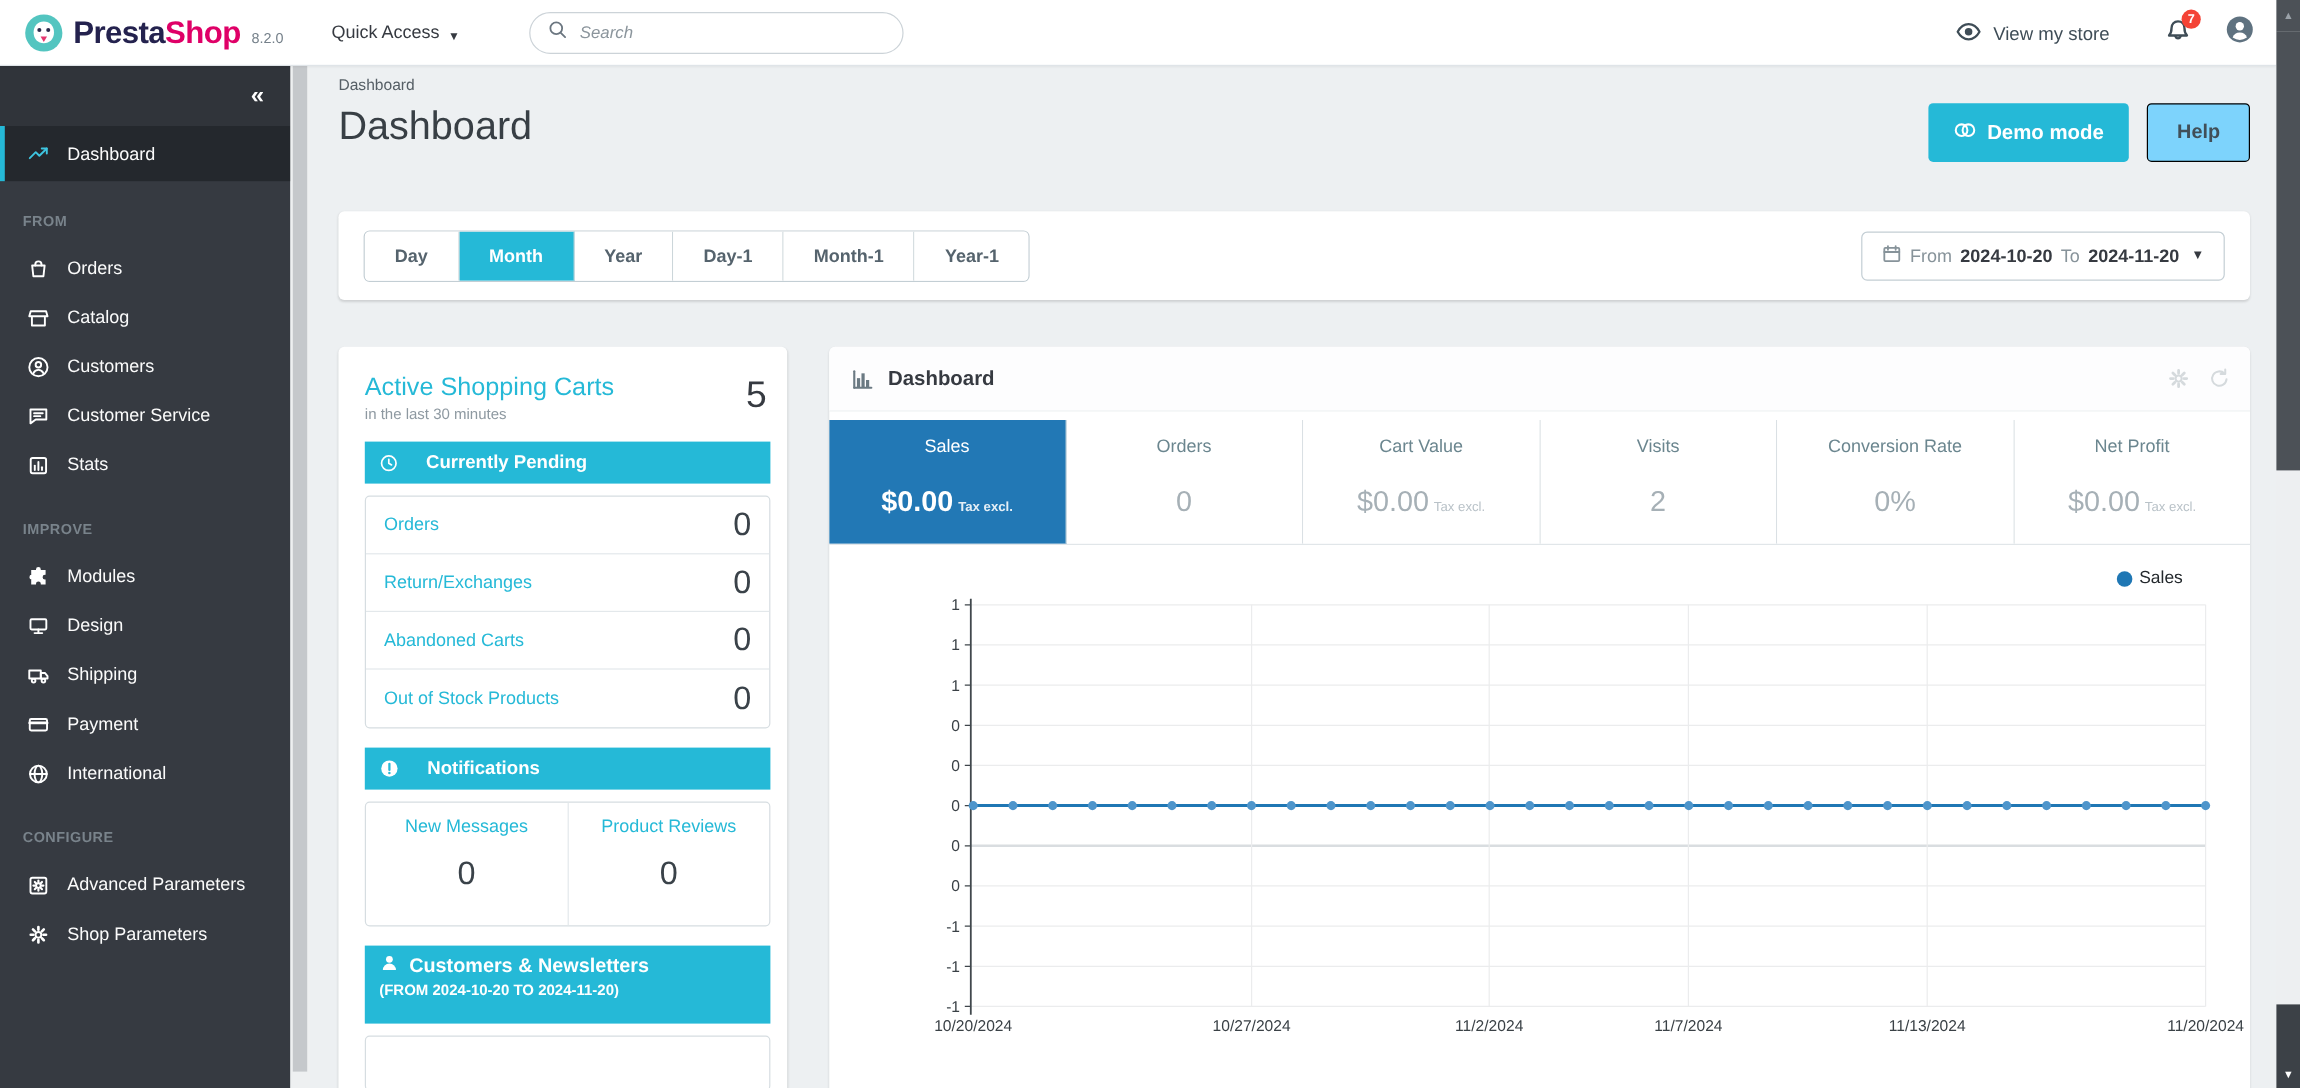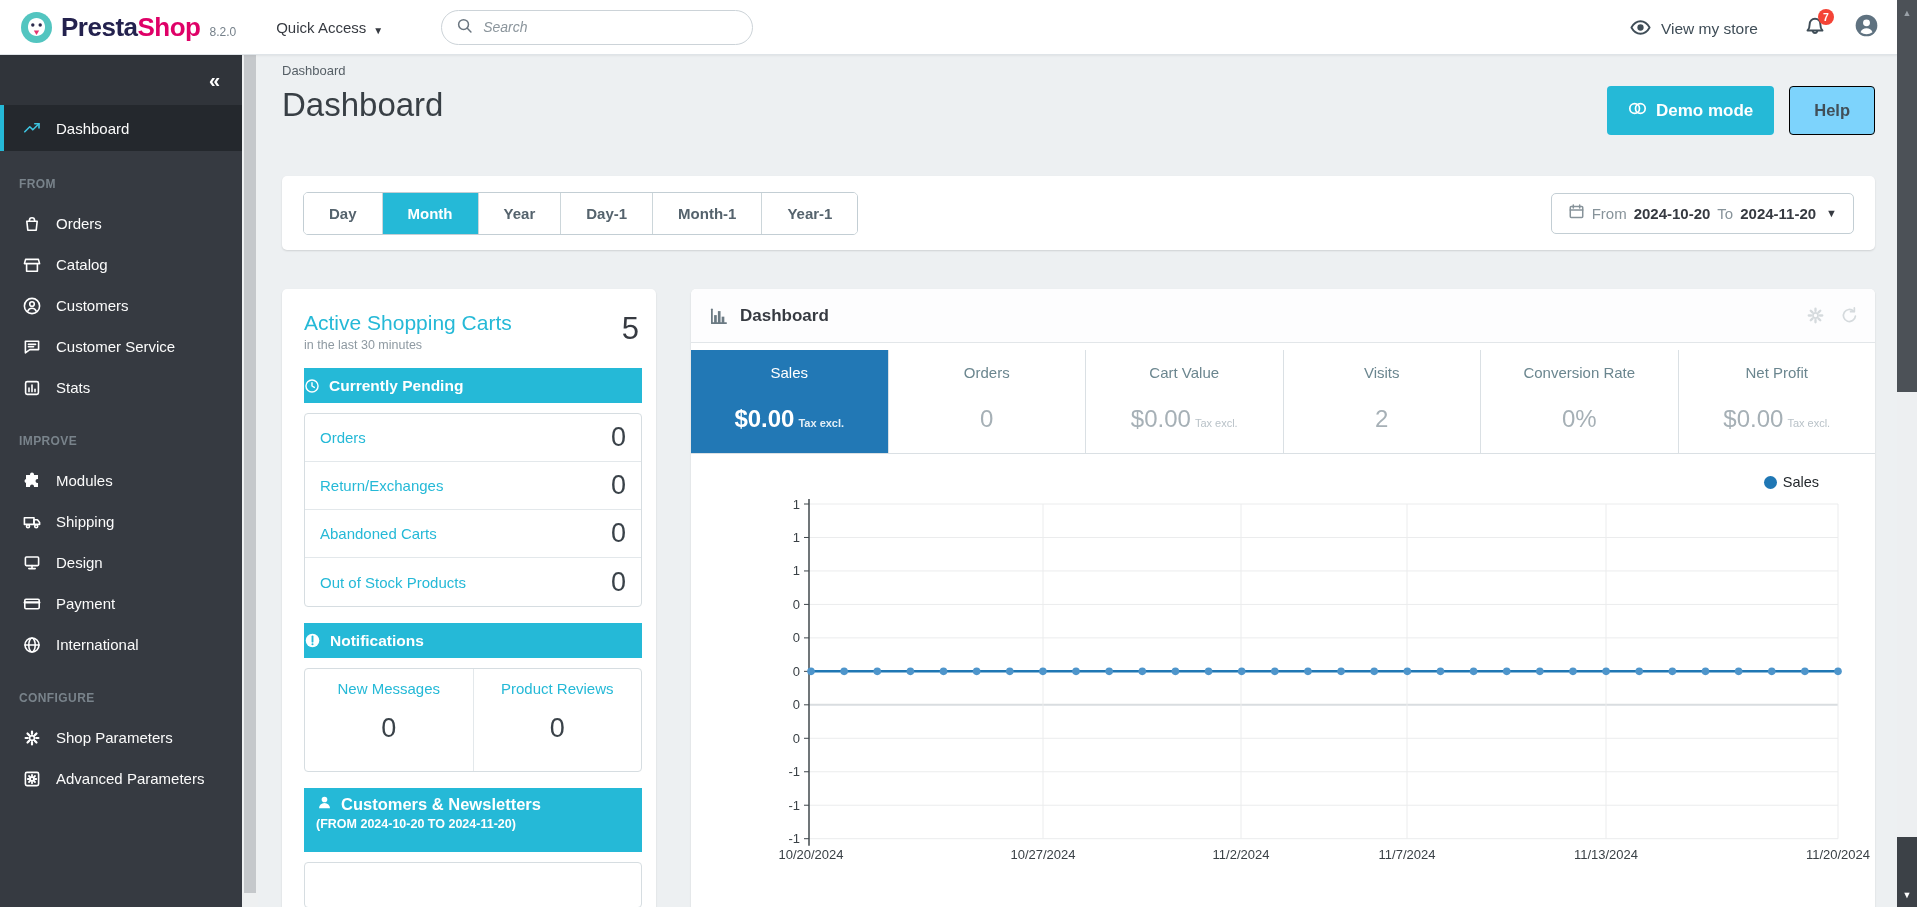--- a/index.html
+++ b/index.html
@@ -81,21 +81,21 @@
   .p-tools { margin-left:auto; display:flex; gap:15px; color:#d5dadd; }
   .p-tools span { cursor:pointer; display:inline-flex; }
 
   
   .activity { width:374px; flex:none; min-height:820px; margin-right:35px; }
   .a-body { padding:12px 14px 0 22px; }
   .carts { display:flex; align-items:flex-start; padding-top:10px; }
   .carts-label { font-size:21px; color:#25b9d7; cursor:pointer; }
   .carts-value { margin-left:auto; font-size:31px; font-weight:300; color:#363a41; padding-right:3px; }
   .carts-sub { font-size:12.5px; color:#8e99a1; margin-top:3px; }
-  .a-bar { height:35px; background:#25b9d7; color:#fff; display:flex; align-items:center; gap:9px; padding:0 0;
+  .a-bar { height:35px; background:#25b9d7; color:#fff; display:flex; align-items:center; gap:23px; padding:0 12px;
            font-size:15.5px; font-weight:600; margin-top:16px; }
   .a-bar .a-bar-icon { display:inline-flex; }
   .a-list { border:1px solid #d6dde1; border-radius:4px; margin-top:10px; background:#fff; }
   .a-row { display:flex; align-items:center; justify-content:space-between; height:48px; padding:0 15px;
            border-bottom:1px solid #e3e8eb; }
   .a-row:last-child { border-bottom:none; }
   .a-row-label { font-size:15px; color:#25b9d7; cursor:pointer; }
   .a-row-value { font-size:27px; font-weight:300; color:#3a4249; }
   .n-box { border:1px solid #d6dde1; border-radius:4px; display:flex; height:104px; margin-top:10px; background:#fff; }
   .n-col { flex:1; text-align:center; padding-top:11px; }
@@ -245,76 +245,76 @@
         <span class="side-icon">
           <svg viewBox="0 0 18 18" width="18" height="18" fill="none" stroke="currentColor" stroke-width="1.6" stroke-linecap="round" stroke-linejoin="round">
             <path fill="currentColor" stroke="none" d="M7,2.5a2,2,0,0,1,4,0V3h4v4h-.5a2,2,0,0,0,0,4h.5v4h-4v-.5a2,2,0,0,0-4,0v.5H3v-4h.5a2,2,0,0,1,0-4H3V3h4Z"></path>
           </svg>
         </span>
         <span>Modules</span>
       </div>
       <div class="side-item">
         <span class="side-icon">
           <svg viewBox="0 0 18 18" width="18" height="18" fill="none" stroke="currentColor" stroke-width="1.6" stroke-linecap="round" stroke-linejoin="round">
+            <rect x="2.4" y="3" width="13.2" height="8.6" rx="1"></rect>
+            <line x1="9" y1="11.6" x2="9" y2="14"></line>
+            <line x1="5.8" y1="14.6" x2="12.2" y2="14.6"></line>
+          </svg>
+        </span>
+        <span>Design</span>
+      </div>
+      <div class="side-item">
+        <span class="side-icon">
+          <svg viewBox="0 0 18 18" width="18" height="18" fill="none" stroke="currentColor" stroke-width="1.6" stroke-linecap="round" stroke-linejoin="round">
             <rect x="1.4" y="4.8" width="9.6" height="6.6"></rect>
             <path d="M11,6.8h3.4l2.2,2.6v2H11Z"></path>
             <circle cx="5" cy="13.2" r="1.5"></circle>
             <circle cx="13.2" cy="13.2" r="1.5"></circle>
           </svg>
         </span>
         <span>Shipping</span>
       </div>
       <div class="side-item">
         <span class="side-icon">
           <svg viewBox="0 0 18 18" width="18" height="18" fill="none" stroke="currentColor" stroke-width="1.6" stroke-linecap="round" stroke-linejoin="round">
-            <rect x="2.4" y="3" width="13.2" height="8.6" rx="1"></rect>
-            <line x1="9" y1="11.6" x2="9" y2="14"></line>
-            <line x1="5.8" y1="14.6" x2="12.2" y2="14.6"></line>
-          </svg>
-        </span>
-        <span>Design</span>
-      </div>
-      <div class="side-item">
-        <span class="side-icon">
-          <svg viewBox="0 0 18 18" width="18" height="18" fill="none" stroke="currentColor" stroke-width="1.6" stroke-linecap="round" stroke-linejoin="round">
             <rect x="1.8" y="4.2" width="14.4" height="9.6" rx="1.2"></rect>
             <line x1="1.8" y1="7.4" x2="16.2" y2="7.4" stroke-width="2.4"></line>
           </svg>
         </span>
         <span>Payment</span>
       </div>
       <div class="side-item">
         <span class="side-icon">
           <svg viewBox="0 0 18 18" width="18" height="18" fill="none" stroke="currentColor" stroke-width="1.6" stroke-linecap="round" stroke-linejoin="round">
             <circle cx="9" cy="9" r="7"></circle>
             <ellipse cx="9" cy="9" rx="3.2" ry="7"></ellipse>
             <line x1="2" y1="9" x2="16" y2="9"></line>
           </svg>
         </span>
         <span>International</span>
       </div>
       <div class="side-sec-title">CONFIGURE</div>
       <div class="side-item">
         <span class="side-icon">
           <svg viewBox="0 0 18 18" width="18" height="18" fill="none" stroke="currentColor" stroke-width="1.6" stroke-linecap="round" stroke-linejoin="round">
-            <circle cx="9" cy="9" r="2.4"></circle>
-            <path stroke-width="2.2" d="M9,2.6v2.2M9,13.2v2.2M2.6,9h2.2M13.2,9h2.2M4.5,4.5l1.6,1.6M11.9,11.9l1.6,1.6M13.5,4.5l-1.6,1.6M6.1,11.9l-1.6,1.6"></path>
-          </svg>
-        </span>
-        <span>Shop Parameters</span>
-      </div>
-      <div class="side-item">
-        <span class="side-icon">
-          <svg viewBox="0 0 18 18" width="18" height="18" fill="none" stroke="currentColor" stroke-width="1.6" stroke-linecap="round" stroke-linejoin="round">
             <rect x="2.4" y="2.4" width="13.2" height="13.2" rx="1.6"></rect>
             <circle cx="9" cy="9" r="1.9"></circle>
             <path stroke-width="1.8" d="M9,4.8v1.4M9,11.8v1.4M4.8,9h1.4M11.8,9h1.4M6,6l1,1M11,11l1,1M12,6l-1,1M7,11l-1,1"></path>
           </svg>
         </span>
         <span>Advanced Parameters</span>
+      </div>
+      <div class="side-item">
+        <span class="side-icon">
+          <svg viewBox="0 0 18 18" width="18" height="18" fill="none" stroke="currentColor" stroke-width="1.6" stroke-linecap="round" stroke-linejoin="round">
+            <circle cx="9" cy="9" r="2.4"></circle>
+            <path stroke-width="2.2" d="M9,2.6v2.2M9,13.2v2.2M2.6,9h2.2M13.2,9h2.2M4.5,4.5l1.6,1.6M11.9,11.9l1.6,1.6M13.5,4.5l-1.6,1.6M6.1,11.9l-1.6,1.6"></path>
+          </svg>
+        </span>
+        <span>Shop Parameters</span>
       </div>
     </div>
 </nav>
 <div class="side-scroll">
   <div class="side-thumb"></div>
 </div>
 
 <main class="content" style="position:absolute;">
   <div class="breadcrumb">Dashboard</div>
   <h1 class="page-title">Dashboard</h1>

